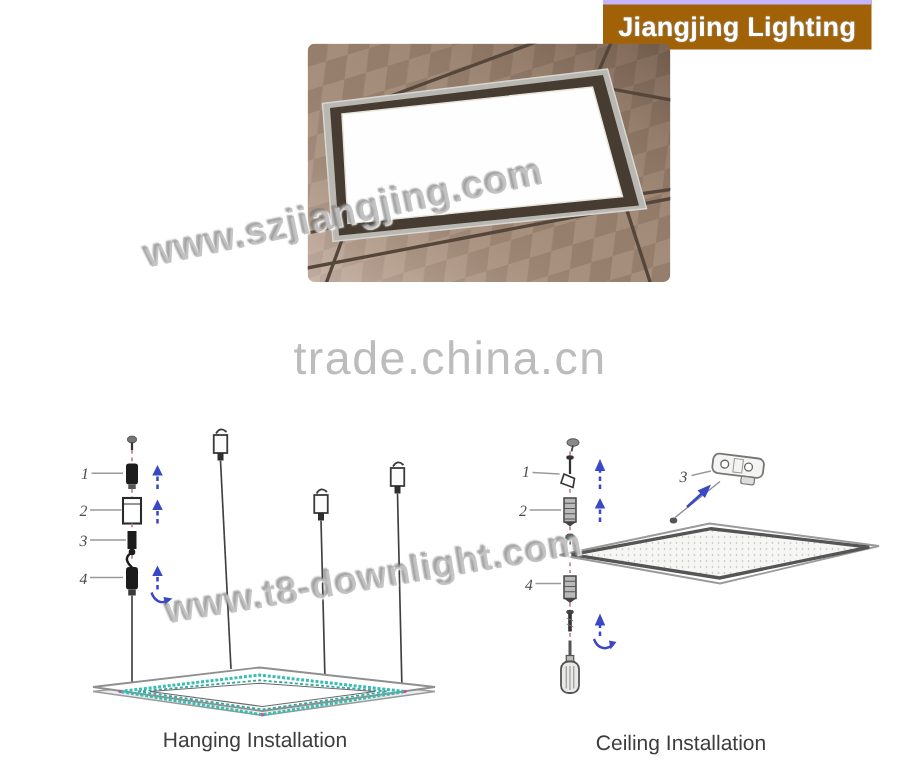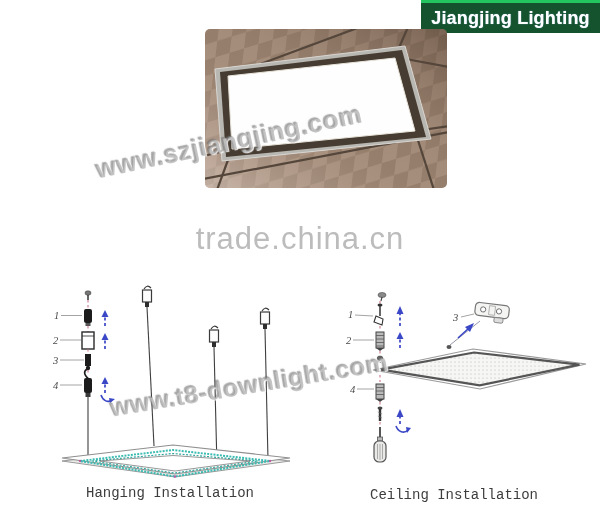--- a/index.html
+++ b/index.html
@@ -1,37 +1,37 @@
 <!DOCTYPE html>
 <html><head>
 <meta charset="utf-8">
 <style>
   html,body{margin:0;padding:0;background:#fff;}
   .canvas{position:relative;width:600px;height:515px;background:#ffffff;overflow:hidden;
           font-family:"Liberation Sans",sans-serif;}
   .step-title{position:absolute;left:7px;top:3px;font-size:14px;font-weight:bold;color:#4b4b4b;}
-  .banner{position:absolute;left:421px;top:0;width:179px;height:33px;background:#14532d;
-          border-top:3px solid #22c55e;box-sizing:border-box;display:flex;align-items:center;
+  .banner{position:absolute;left:402px;top:0;width:179px;height:33px;background:#a16207;
+          border-top:3px solid #c4b5fd;box-sizing:border-box;display:flex;align-items:center;
           justify-content:center;}
   .banner span{color:#ffffff;font-weight:bold;font-size:18px;letter-spacing:0.2px;
           text-shadow:0 0 1px #9cc4f2;}
   .photo{position:absolute;left:205px;top:29px;width:242px;height:159px;border-radius:5px;
           overflow:hidden;}
   .wm{position:absolute;white-space:nowrap;font-weight:bold;font-size:26px;letter-spacing:0.5px;
       color:rgba(150,150,150,0.55);
       text-shadow:1px 1px 1px rgba(255,255,255,0.9), -1px -1px 1px rgba(95,95,95,0.5);
       z-index:5;}
   .wm1{left:93px;top:155px;transform:rotate(-12deg);transform-origin:left top;}
   .wm2{left:108px;top:394px;transform:rotate(-9.5deg);transform-origin:left top;font-size:25px;}
   .trade{position:absolute;left:0;top:221px;width:600px;text-align:center;font-size:31px;
          letter-spacing:1px;color:#bcbcbc;z-index:4;}
   .diag{position:absolute;width:280px;height:200px;}
   .diag-left{left:40px;top:285px;}
   .diag-right{left:330px;top:285px;width:270px;}
-  .caption{position:absolute;font-size:14px;color:#3d3d3d;text-align:center;font-family:Liberation Mono, monospace;}
+  .caption{position:absolute;font-size:14px;color:#3d3d3d;text-align:center;}
   .cap-left{left:30px;top:485px;width:280px;}
   .cap-right{left:319px;top:487px;width:270px;}
   
   .redline{stroke:#cc7788;stroke-width:1.1;stroke-dasharray:2.5,2.5;}
   .leader{stroke:#9a9a9a;stroke-width:0.9;}
   .num{font-family:"Liberation Serif",serif;font-style:italic;font-size:10.5px;fill:#4a4a4a;}
   .barrow{stroke:#3a47c6;stroke-width:1.7;stroke-dasharray:3,2.4;fill:none;}
   .bhead{fill:#3a47c6;stroke:none;}
   .wire{stroke:#3f3f3f;stroke-width:1.1;}
   .tbar{stroke:#54463a;stroke-width:2.2;}

